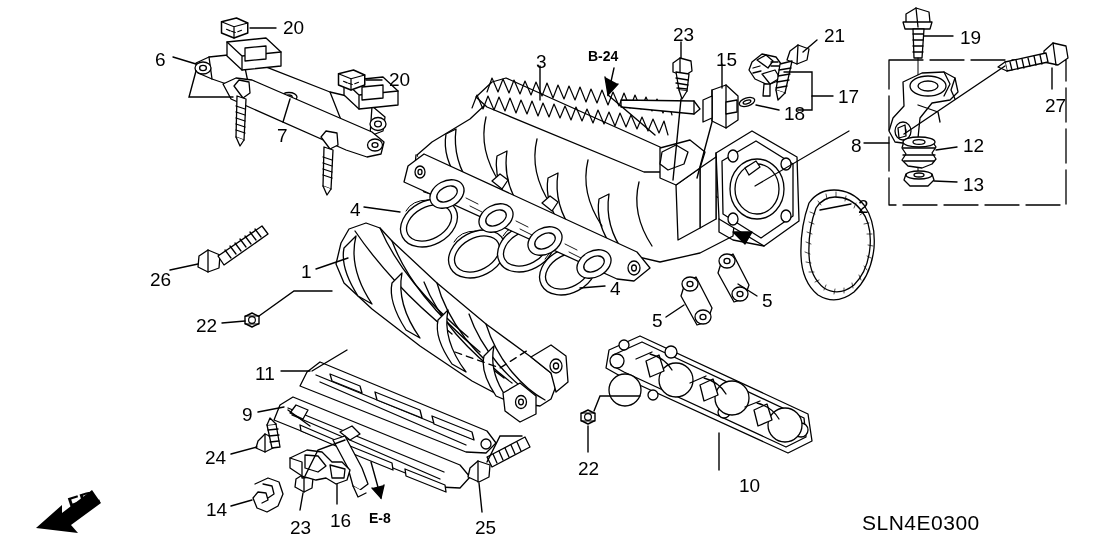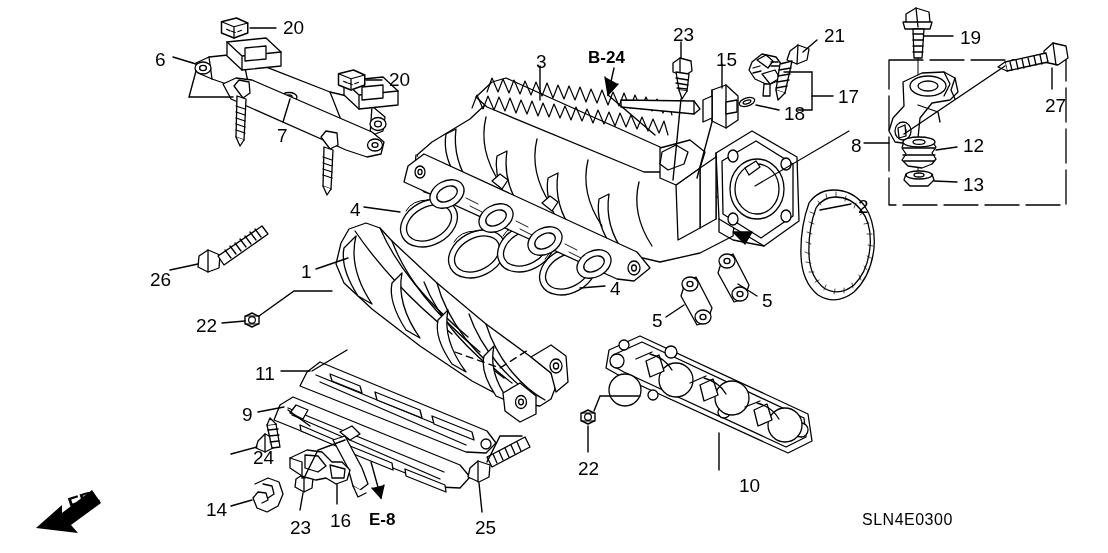--- a/index.html
+++ b/index.html
@@ -2,22 +2,22 @@
 <html><head>
 <meta charset="utf-8">
 <style>
   html,body{margin:0;padding:0;background:#fff;}
   body{width:1108px;height:553px;position:relative;overflow:hidden;
        font-family:"Liberation Sans",sans-serif;color:#000;}
   #stage{position:absolute;inset:0;width:1108px;height:553px;}
   svg.art{position:absolute;left:0;top:0;width:1108px;height:553px;}
   .lbl{position:absolute;font-size:19px;font-weight:400;color:#000;
        font-family:"Liberation Sans",sans-serif;line-height:1;white-space:nowrap;}
-  .lbl.bold{font-weight:bold;font-size:17px;}
-  .partno{position:absolute;font-size:16px;letter-spacing:.5px;}
+  .lbl.bold{font-weight:bold;font-size:14px;}
+  .partno{position:absolute;font-size:21px;letter-spacing:.5px;}
   .frtxt{position:absolute;font-weight:bold;font-size:20px;transform:rotate(-18deg);}
 </style>
 </head>
 <body>
 
 <div id="stage">
 
 <svg class="art" viewBox="0 0 1108 553">
   <defs>
     <g id="hexnut">
@@ -537,21 +537,21 @@
       <div class="lbl" style="left: 858px; top: 197px;">2</div>
       <div class="lbl" style="left: 150px; top: 270px;">26</div>
       <div class="lbl" style="left: 301px; top: 262px;">1</div>
       <div class="lbl" style="left: 610px; top: 279px;">4</div>
       <div class="lbl" style="left: 652px; top: 311px;">5</div>
       <div class="lbl" style="left: 762px; top: 291px;">5</div>
       <div class="lbl" style="left: 196px; top: 316px;">22</div>
       <div class="lbl" style="left: 255px; top: 364px;">11</div>
       <div class="lbl" style="left: 242px; top: 405px;">9</div>
       <div class="lbl" style="left: 578px; top: 459px;">22</div>
-      <div class="lbl" style="left: 205px; top: 448px; margin-left: 48px;">24</div>
+      <div class="lbl" style="left: 205px; top: 448px;">24</div>
       <div class="lbl" style="left: 711px; top: 476px; margin-left: 28px;">10</div>
       <div class="lbl" style="left: 206px; top: 500px;">14</div>
       <div class="lbl" style="left: 290px; top: 518px;">23</div>
       <div class="lbl" style="left: 330px; top: 511px;">16</div>
       <div class="lbl bold" style="left: 369px; top: 511px;">E-8</div>
       <div class="lbl" style="left: 475px; top: 518px;">25</div>
     </div>
 
 <div class="frtxt" style="left:68px;top:489px;">FR.</div>
 

